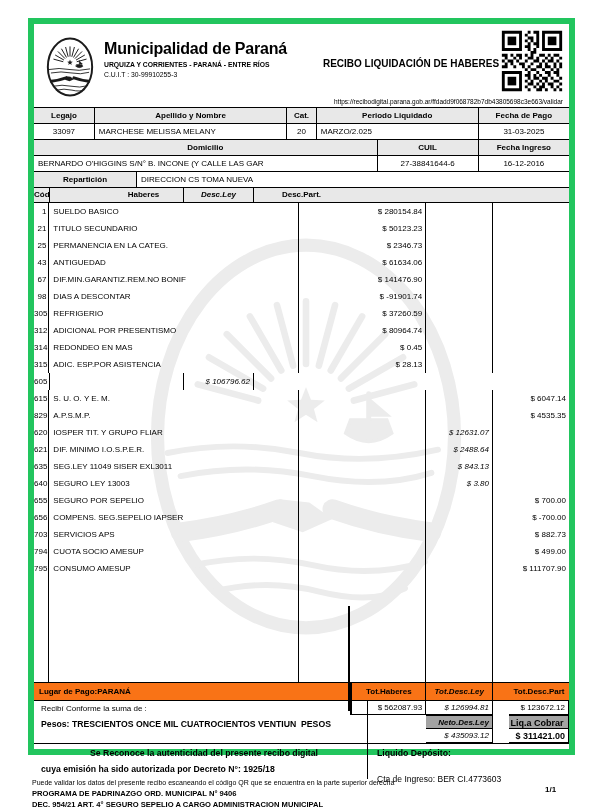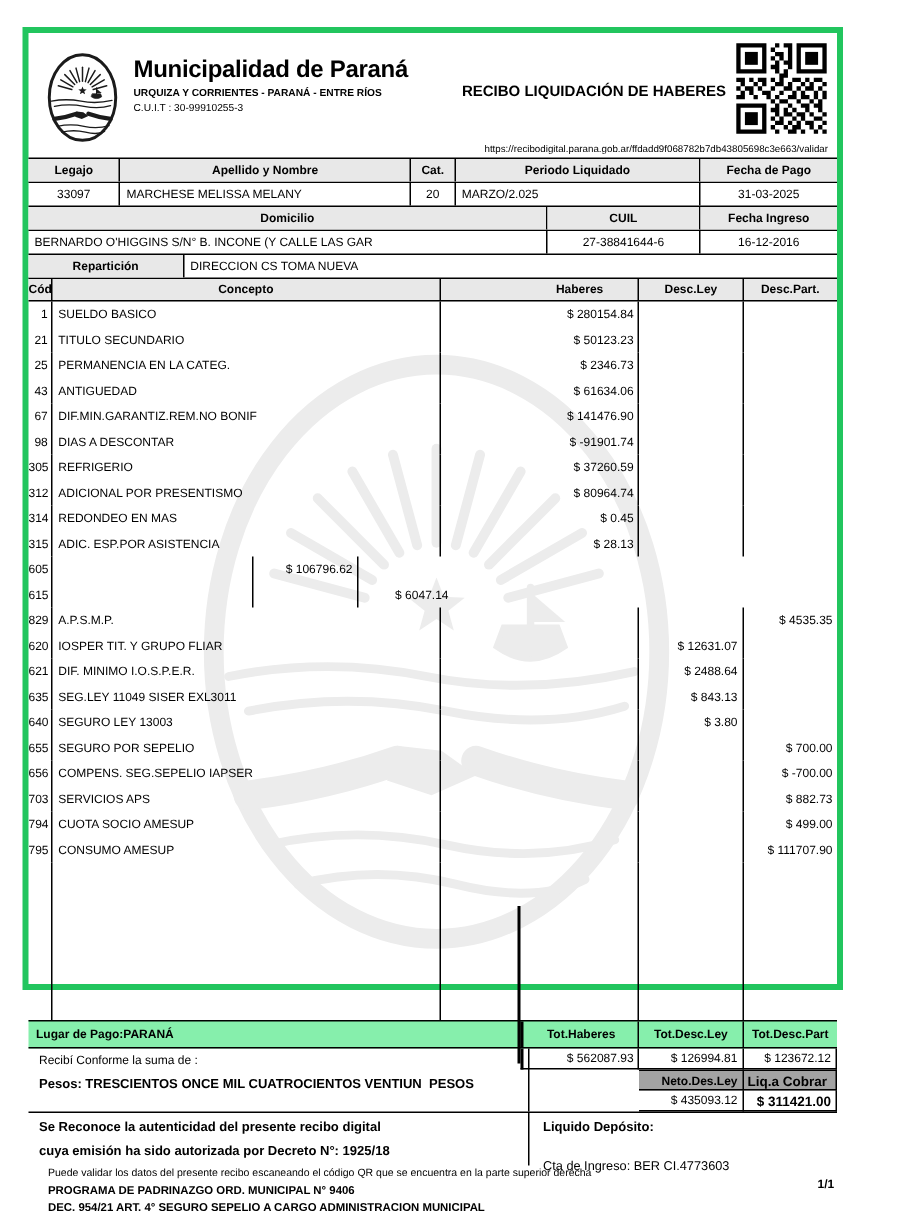--- a/index.html
+++ b/index.html
@@ -1,19 +1,19 @@
 <!DOCTYPE html>
 <html><head>
 <meta charset="utf-8">
 <style>
   * { box-sizing: border-box; margin: 0; padding: 0; }
   html, body { width: 603px; height: 807px; overflow: hidden; background: #ffffff;
     font-family: "Liberation Sans", sans-serif; color: #000; }
-  .doc { position: absolute; left: 15px; top: 18px; width: 547px; height: 642px;
-    border: 4px solid #22c55e; background: transparent; }
+  .doc { position: absolute; left: 28px; top: 18px; width: 547px; height: 737px;
+    border: 6px solid #22c55e; background: transparent; }
   .watermark { position: absolute; left: 107px; top: 198px; width: 330px; height: 429px;
     color: #ececec; z-index: 0; }
   .layer { position: relative; z-index: 1; }
 
   
   .hdr { position: relative; height: 84px; border-bottom: 1px solid #000; }
   .logo { position: absolute; left: 10px; top: 11px; width: 52px; height: 64px; color: #1b1b1b; }
   .org { position: absolute; left: 70px; top: 16px; }
   .org-name { font-size: 16px; font-weight: bold; letter-spacing: -0.2px; }
   .org-addr { font-size: 6.8px; font-weight: bold; margin-top: 3px; }
@@ -32,31 +32,31 @@
   .val-l { text-align: left; padding-left: 4px; }
 
   
   .thead { display: flex; height: 15px; background: #e8e8e8; border-bottom: 1px solid #000; }
   .thead .c { font-weight: bold; text-align: center; line-height: 14px; }
   .c { font-size: 8px; border-right: 1px solid #000; overflow: hidden; white-space: nowrap; }
   .c.cod  { width: 16px;  text-align: right; padding-right: 2px; }
   .c.con  { width: 262px; text-align: left; padding-left: 4px; }
   .c.unid { width: 54px;  text-align: center; border-right: 2px solid #000; margin-top: 29px; }
   .c.hab  { width: 80px;  text-align: right; padding-right: 3px; }
-  .c.ley  { width: 70px;  text-align: right; padding-right: 3px; }
-  .c.part { width: 63px;  text-align: right; padding-right: 3px; border-right: none; }
+  .c.ley  { width: 70px;  text-align: right; padding-right: 3px; font-style: italic; }
+  .c.part { width: 63px;  text-align: right; padding-right: 3px; border-right: none; margin-left: 16px; }
   .thead .c.cod, .thead .c.con, .thead .c.hab, .thead .c.ley, .thead .c.part { text-align: center; padding: 0; }
   .tbody { display: flex; flex-direction: column; height: 479px; }
   .trow { display: flex; height: 17px; }
   .trow .c { line-height: 17px; }
   .fillrow { display: flex; flex: 1; }
   .fillrow .c { height: 100%; }
 
   
-  .lugar { display: flex; height: 19px; background: #86efac; border-top: 1px solid #000; border-bottom: 1px solid #000; }
+  .lugar { display: flex; height: 19px; background: #f97316; border-top: 1px solid #000; border-bottom: 1px solid #000; }
   .lugar .c { font-weight: bold; line-height: 18px; }
   .lugar .place { width: 332px; text-align: left; padding-left: 5px; }
   .lugar .th { text-align: center; padding: 0; }
   .totals { position: relative; height: 42px; }
   .trowt { display: flex; height: 14px; justify-content: space-between; }
   .trowt .c { line-height: 14px; }
   .sp332 { width: 332px; border: none; }
   .sp80 { width: 80px; border: none; }
   .cell-b { border-right: 1px solid #000; border-bottom: 1px solid #000; }
   .hdr-cell { background: #a3a3a3; font-weight: bold; border-top: 1px solid #000; }
@@ -65,21 +65,21 @@
   .bigval { font-weight: bold; font-size: 9px; }
   .recibi-box { position: absolute; left: 0; top: 0; width: 334px; height: 42px;
     border-right: 1px solid #000; padding: 3px 0 0 7px; }
   .recibi-line { font-size: 8px; }
   .pesos-line { font-size: 8.7px; font-weight: bold; margin-top: 6px; white-space: pre; }
 
   
   .sebox { display: flex; height: 36px; border-top: 1px solid #000; }
   .se-left { width: 334px; border-right: 1px solid #000; padding: 4px 0 0 7px; }
   .se-right { flex: 1; padding: 4px 0 0 9px; }
-  .se-l1 { font-size: 8.7px; font-weight: bold; }
+  .se-l1 { font-size: 8.7px; font-weight: bold; text-align: center; }
   .se-l2 { font-size: 8.7px; font-weight: bold; margin-top: 6px; }
   .se-r1 { font-size: 8.7px; font-weight: bold; }
   .se-r2 { font-size: 8.5px; margin-top: 16px; }
 
   
   .pf-note { position: absolute; left: 32px; top: 779px; font-size: 7px; }
   .pf-prog { position: absolute; left: 32px; top: 789px; font-size: 7.6px; font-weight: bold; }
   .pf-dec  { position: absolute; left: 32px; top: 800px; font-size: 7.6px; font-weight: bold; }
   .pf-page { position: absolute; left: 545px; top: 785px; font-size: 8px; font-weight: bold; }
 </style>
@@ -194,21 +194,20 @@
       <div class="ic val-c" style="width:103px">27-38841644-6</div>
       <div class="ic val-c" style="width:92px">16-12-2016</div>
     </div>
     <div class="irow">
       <div class="ic lab" style="width:105px">Repartición</div>
       <div class="ic val-l" style="width:440px">DIRECCION CS TOMA NUEVA</div>
     </div>
 
     <div class="thead">
       <div class="c cod">Cód.</div>
-      <div class="c con">Concepto</div>
       <div class="c unid">Unid</div>
       <div class="c hab">Haberes</div>
       <div class="c ley">Desc.Ley</div>
       <div class="c part">Desc.Part.</div>
     </div>
 
     <div class="tbody">
 
         <div class="trow">
           <div class="c cod">1</div>
@@ -303,20 +302,21 @@
         <div class="trow">
           <div class="c cod">605</div>
           <div class="c unid">1</div>
           <div class="c hab"></div>
           <div class="c ley">$ 106796.62</div>
           <div class="c part"></div>
         </div>
 
         <div class="trow">
           <div class="c cod">615</div>
+          <div class="c con">S. U. O. Y E. M.</div>
           <div class="c unid">1</div>
           <div class="c hab"></div>
           <div class="c ley"></div>
           <div class="c part">$ 6047.14</div>
         </div>
 
         <div class="trow">
           <div class="c cod">829</div>
           <div class="c con">A.P.S.M.P.</div>
           <div class="c unid">1</div>

